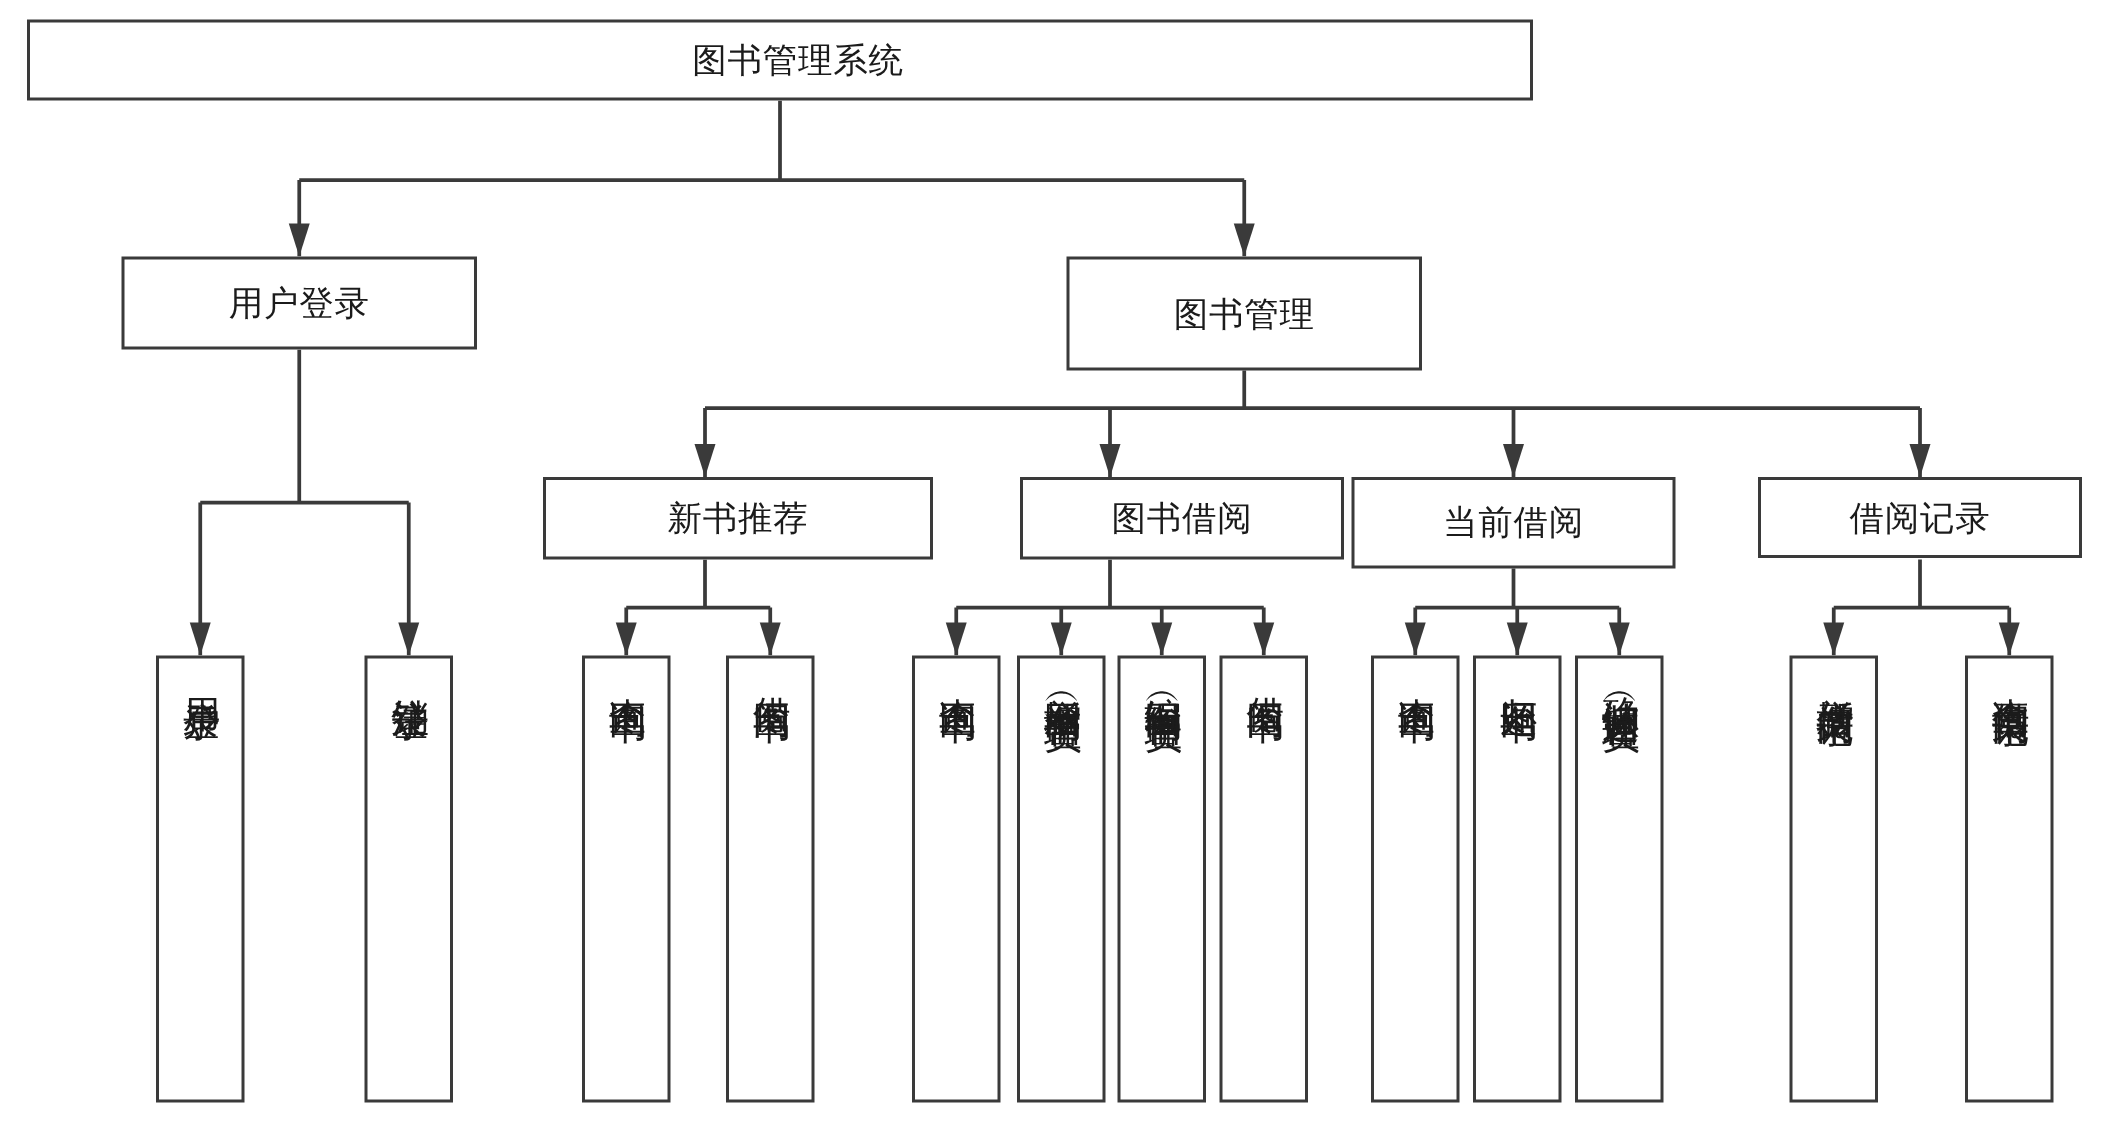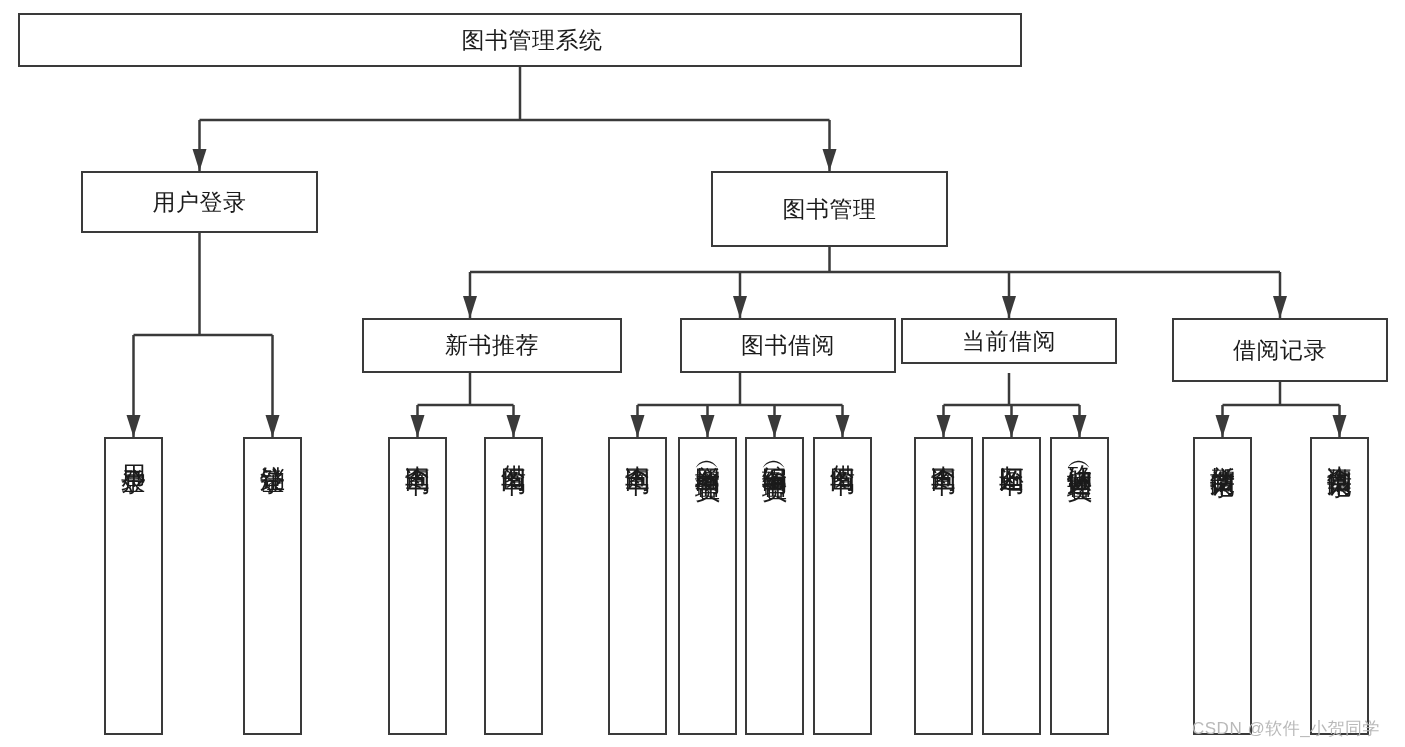--- a/index.html
+++ b/index.html
@@ -136,24 +136,24 @@
       </div>
       <div class="node horizontal" style="left: 711px; top: 171px; width: 237px; height: 76px;">
         <span class="node-label">图书管理</span>
       </div>
       <div class="node horizontal" style="left: 362px; top: 318px; width: 260px; height: 55px;">
         <span class="node-label">新书推荐</span>
       </div>
       <div class="node horizontal" style="left: 632px; top: 318px; width: 216px; height: 55px; margin-left: 48px;">
         <span class="node-label">图书借阅</span>
       </div>
-      <div class="node horizontal" style="left: 901px; top: 318px; width: 216px; height: 46px;">
+      <div class="node horizontal" style="left: 901px; top: 318px; width: 216px; height: 61px;">
         <span class="node-label">当前借阅</span>
       </div>
-      <div class="node horizontal" style="left: 1172px; top: 318px; width: 216px; height: 64px;">
+      <div class="node horizontal" style="left: 1172px; top: 318px; width: 216px; height: 54px;">
         <span class="node-label">借阅记录</span>
       </div>
       <div class="node vertical" style="left: 104px; top: 437px; width: 59px; height: 298px;">
         <span class="node-label">用户登录</span>
       </div>
       <div class="node vertical" style="left: 243px; top: 437px; width: 59px; height: 298px;">
         <span class="node-label">注销登录</span>
       </div>
       <div class="node vertical" style="left: 388px; top: 437px; width: 59px; height: 298px;">
         <span class="node-label">查询图书</span>
@@ -182,14 +182,13 @@
       <div class="node vertical" style="left: 1050px; top: 437px; width: 59px; height: 298px;">
         <span class="node-label">确认归还（管理员）</span>
       </div>
       <div class="node vertical" style="left: 1193px; top: 437px; width: 59px; height: 298px;">
         <span class="node-label">新增借阅记录</span>
       </div>
       <div class="node vertical" style="left: 1310px; top: 437px; width: 59px; height: 298px;">
         <span class="node-label">查询借阅记录</span>
       </div>
     </div>
-  <div class="watermark" style="left: 1192px; top: 717px;">CSDN @软件_小贺同学</div>
 </div>
 
 </body></html>

